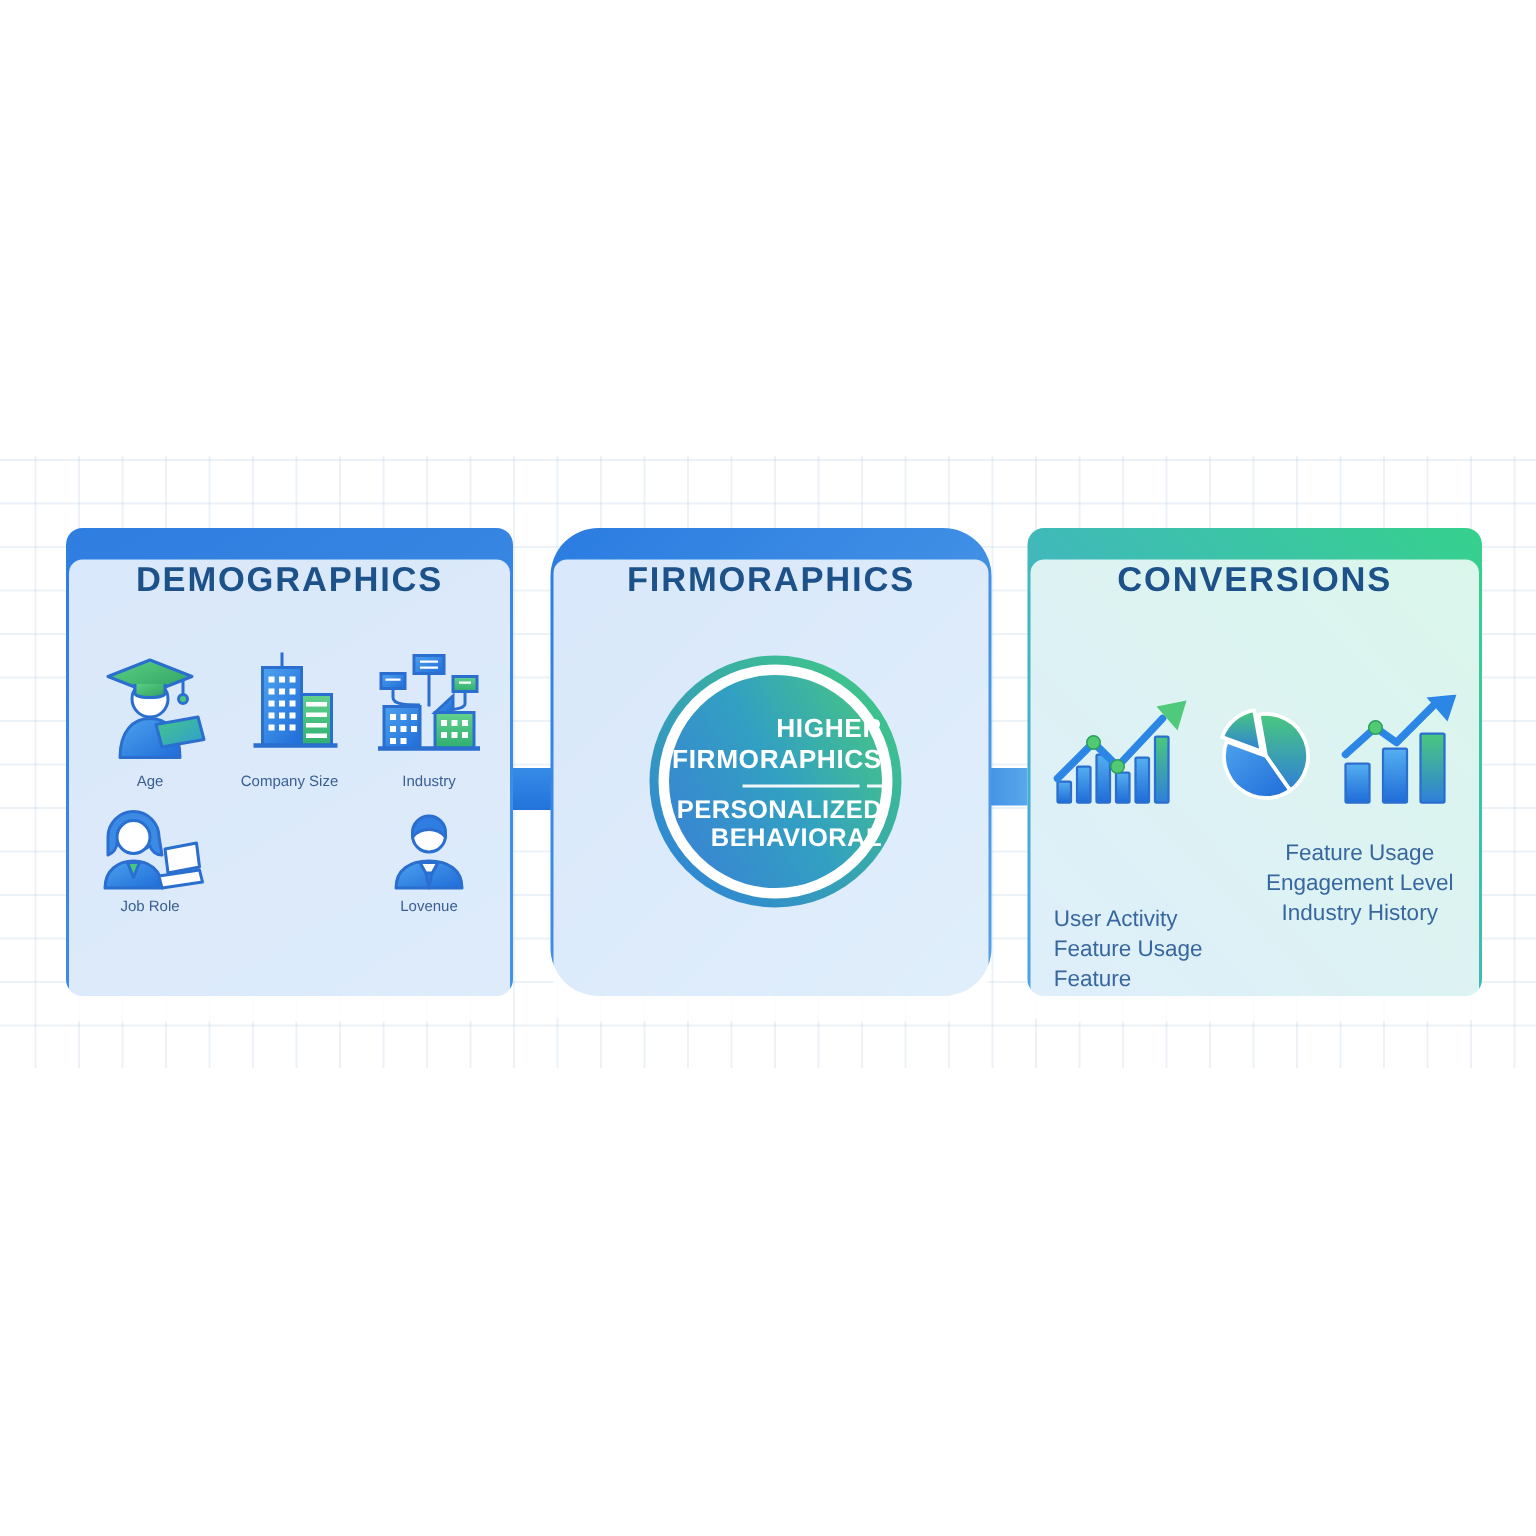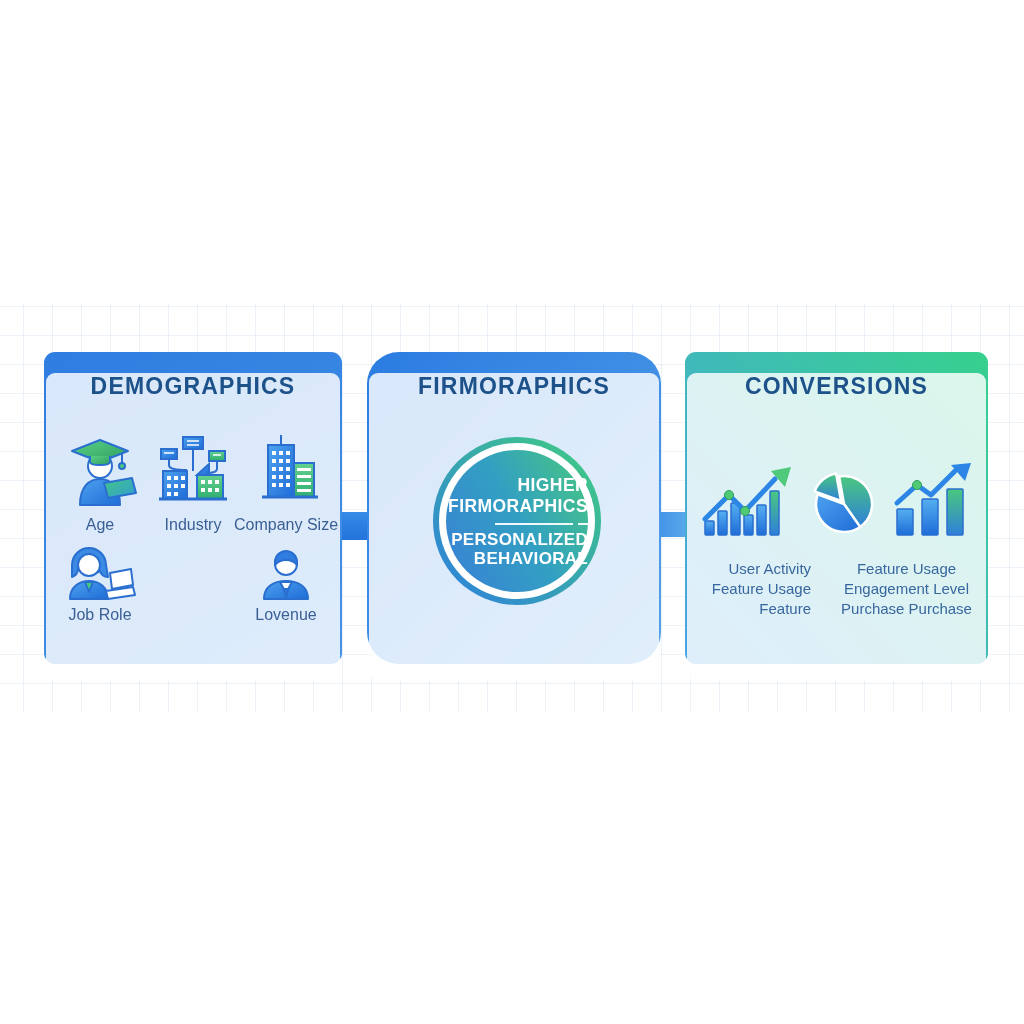--- a/index.html
+++ b/index.html
@@ -29,28 +29,28 @@
     margin-top:19px;text-align:center;font-size:23px;font-weight:700;
     letter-spacing:1.2px;color:#1d5189;
   }
   
   .demo-row{display:flex;justify-content:space-between;padding:0 8px;}
   .demo-row1{margin-top:27px;}
   .demo-row2{margin-top:9px;gap:37px;}
   .demo-cell{width:92px;display:flex;flex-direction:column;align-items:center;}
   .icon-box1{height:84px;display:flex;align-items:flex-end;justify-content:center;}
   .icon-box2{height:58px;display:flex;align-items:flex-end;justify-content:center;}
-  .demo-label{margin-top:5px;font-size:16px;color:#3a5f94;text-align:center;white-space:nowrap;}
+  .demo-label{margin-top:5px;font-size:10px;color:#3a5f94;text-align:center;white-space:nowrap;}
   
   .beh-icons{position:absolute;top:90px;left:0;width:100%;display:flex;
     justify-content:center;align-items:flex-end;gap:15px;}
   .beh-lists{position:absolute;top:186px;left:0;width:100%;display:flex;
     justify-content:center;gap:30px;}
   .beh-col{font-size:15px;color:#38679f;line-height:20px;}
-  .beh-col1{text-align:right;min-width:110px;}
+  .beh-col1{text-align:left;min-width:110px;margin-top:44px;}
   .beh-col2{text-align:center;min-width:128px;}
   
   .badge-ring{
     position:absolute;left:433px;top:437px;width:168px;height:168px;border-radius:50%;
     background:linear-gradient(225deg,#41ce7f,#2d7ee0);
     box-sizing:border-box;padding:6px;
   }
   .badge-gap{width:100%;height:100%;border-radius:50%;background:#ffffff;
     box-sizing:border-box;padding:7px;}
   .badge-core{
@@ -135,20 +135,55 @@
               <circle cx="38" cy="35" r="12" fill="#fff"></circle>
               <polygon points="38,9 66,20 38,31 10,20" fill="url(#gCapGreen)"></polygon>
               <path d="M28 25 v6 c0 4 20 4 20 0 v-6" fill="url(#gCapGreen)"></path>
               <path d="M60 22 v10" fill="none"></path>
               <circle cx="60" cy="35" r="3" fill="#4cc77e"></circle>
               <polygon points="42,52 70,47 74,62 46,67" fill="url(#gTeal)"></polygon>
             </g>
           </svg>
         </div>
         <div class="demo-label">Age</div>
+      </div>
+
+      <div class="demo-cell">
+        <div class="icon-box1">
+          <svg width="76" height="80" viewBox="0 0 76 80">
+            <g stroke="#2a6fd0" stroke-width="2">
+              <line x1="33" y1="4" x2="33" y2="14"></line>
+              <rect x="20" y="14" width="26" height="52" fill="url(#gBlueD)"></rect>
+              <rect x="46" y="32" width="20" height="34" fill="url(#gGreenV)"></rect>
+              <g fill="#fff" stroke="none">
+                <rect x="24" y="20" width="4" height="4"></rect>
+                  <rect x="31" y="20" width="4" height="4"></rect>
+                  <rect x="38" y="20" width="4" height="4"></rect>
+                <rect x="24" y="28" width="4" height="4"></rect>
+                  <rect x="31" y="28" width="4" height="4"></rect>
+                  <rect x="38" y="28" width="4" height="4"></rect>
+                <rect x="24" y="36" width="4" height="4"></rect>
+                  <rect x="31" y="36" width="4" height="4"></rect>
+                  <rect x="38" y="36" width="4" height="4"></rect>
+                <rect x="24" y="44" width="4" height="4"></rect>
+                  <rect x="31" y="44" width="4" height="4"></rect>
+                  <rect x="38" y="44" width="4" height="4"></rect>
+                <rect x="24" y="52" width="4" height="4"></rect>
+                  <rect x="31" y="52" width="4" height="4"></rect>
+                  <rect x="38" y="52" width="4" height="4"></rect>
+                <rect x="49" y="37" width="14" height="3"></rect>
+                  <rect x="49" y="44" width="14" height="3"></rect>
+                <rect x="49" y="51" width="14" height="3"></rect>
+                  <rect x="49" y="58" width="14" height="3"></rect>
+              </g>
+              <line x1="14" y1="66" x2="70" y2="66" stroke-width="3"></line>
+            </g>
+          </svg>
+        </div>
+        <div class="demo-label">Company Size</div>
       </div>
 
       <div class="demo-cell">
         <div class="icon-box1">
           <svg width="76" height="80" viewBox="0 0 76 80">
             <g stroke="#2a6fd0" stroke-width="2" fill="none">
               <path d="M14 28 v6 c0 5 10 5 18 5 M62 30 v8 c0 3 -6 4 -10 4 M38 18 v22"></path>
               <rect x="28" y="6" width="20" height="12" fill="url(#gBlueD)"></rect>
               <rect x="6" y="18" width="16" height="10" fill="url(#gBlueD)"></rect>
               <rect x="54" y="20" width="16" height="10" fill="url(#gGreenV)"></rect>
@@ -176,55 +211,20 @@
                 <rect x="46" y="57" width="4" height="4"></rect>
                   <rect x="53" y="57" width="4" height="4"></rect>
                   <rect x="60" y="57" width="4" height="4"></rect>
               </g>
               <line x1="4" y1="68" x2="72" y2="68" stroke-width="3"></line>
             </g>
           </svg>
         </div>
         <div class="demo-label">Industry</div>
       </div>
-
-      <div class="demo-cell">
-        <div class="icon-box1">
-          <svg width="76" height="80" viewBox="0 0 76 80">
-            <g stroke="#2a6fd0" stroke-width="2">
-              <line x1="33" y1="4" x2="33" y2="14"></line>
-              <rect x="20" y="14" width="26" height="52" fill="url(#gBlueD)"></rect>
-              <rect x="46" y="32" width="20" height="34" fill="url(#gGreenV)"></rect>
-              <g fill="#fff" stroke="none">
-                <rect x="24" y="20" width="4" height="4"></rect>
-                  <rect x="31" y="20" width="4" height="4"></rect>
-                  <rect x="38" y="20" width="4" height="4"></rect>
-                <rect x="24" y="28" width="4" height="4"></rect>
-                  <rect x="31" y="28" width="4" height="4"></rect>
-                  <rect x="38" y="28" width="4" height="4"></rect>
-                <rect x="24" y="36" width="4" height="4"></rect>
-                  <rect x="31" y="36" width="4" height="4"></rect>
-                  <rect x="38" y="36" width="4" height="4"></rect>
-                <rect x="24" y="44" width="4" height="4"></rect>
-                  <rect x="31" y="44" width="4" height="4"></rect>
-                  <rect x="38" y="44" width="4" height="4"></rect>
-                <rect x="24" y="52" width="4" height="4"></rect>
-                  <rect x="31" y="52" width="4" height="4"></rect>
-                  <rect x="38" y="52" width="4" height="4"></rect>
-                <rect x="49" y="37" width="14" height="3"></rect>
-                  <rect x="49" y="44" width="14" height="3"></rect>
-                <rect x="49" y="51" width="14" height="3"></rect>
-                  <rect x="49" y="58" width="14" height="3"></rect>
-              </g>
-              <line x1="14" y1="66" x2="70" y2="66" stroke-width="3"></line>
-            </g>
-          </svg>
-        </div>
-        <div class="demo-label">Company Size</div>
-      </div>
     </div>
 
     <div class="demo-row demo-row2">
       <div class="demo-cell">
         <div class="icon-box2">
           <svg width="76" height="58" viewBox="0 0 76 58">
             <g stroke="#2a6fd0" stroke-width="2" stroke-linejoin="round">
               <path d="M10 22 a17 17 0 0 1 34 0 l2 12 a8 8 0 0 1 -8 -6 a17 17 0 0 1 -22 -2 a9 9 0 0 1 -6 8 Z" fill="#3b8ae4"></path>
               <circle cx="27" cy="22" r="11" fill="#fff"></circle>
               <path d="M8 56 C8 44 17 38 27 38 C37 38 46 44 46 56 Z" fill="url(#gBlueD)"></path>
@@ -304,21 +304,21 @@
 
     <div class="beh-lists">
       <div class="beh-col beh-col1">
         <div>User Activity</div>
         <div>Feature Usage</div>
         <div>Feature</div>
       </div>
       <div class="beh-col beh-col2">
         <div>Feature Usage</div>
         <div>Engagement Level</div>
-        <div>Purchase Purchase</div>
+        <div>Industry History</div>
       </div>
     </div>
   </div>
 </div>
 
 <div class="badge-ring">
   <div class="badge-gap">
     <div class="badge-core">
       <div class="badge-line-big">HIGHER</div>
       <div class="badge-line-big">FIRMORAPHICS</div>

